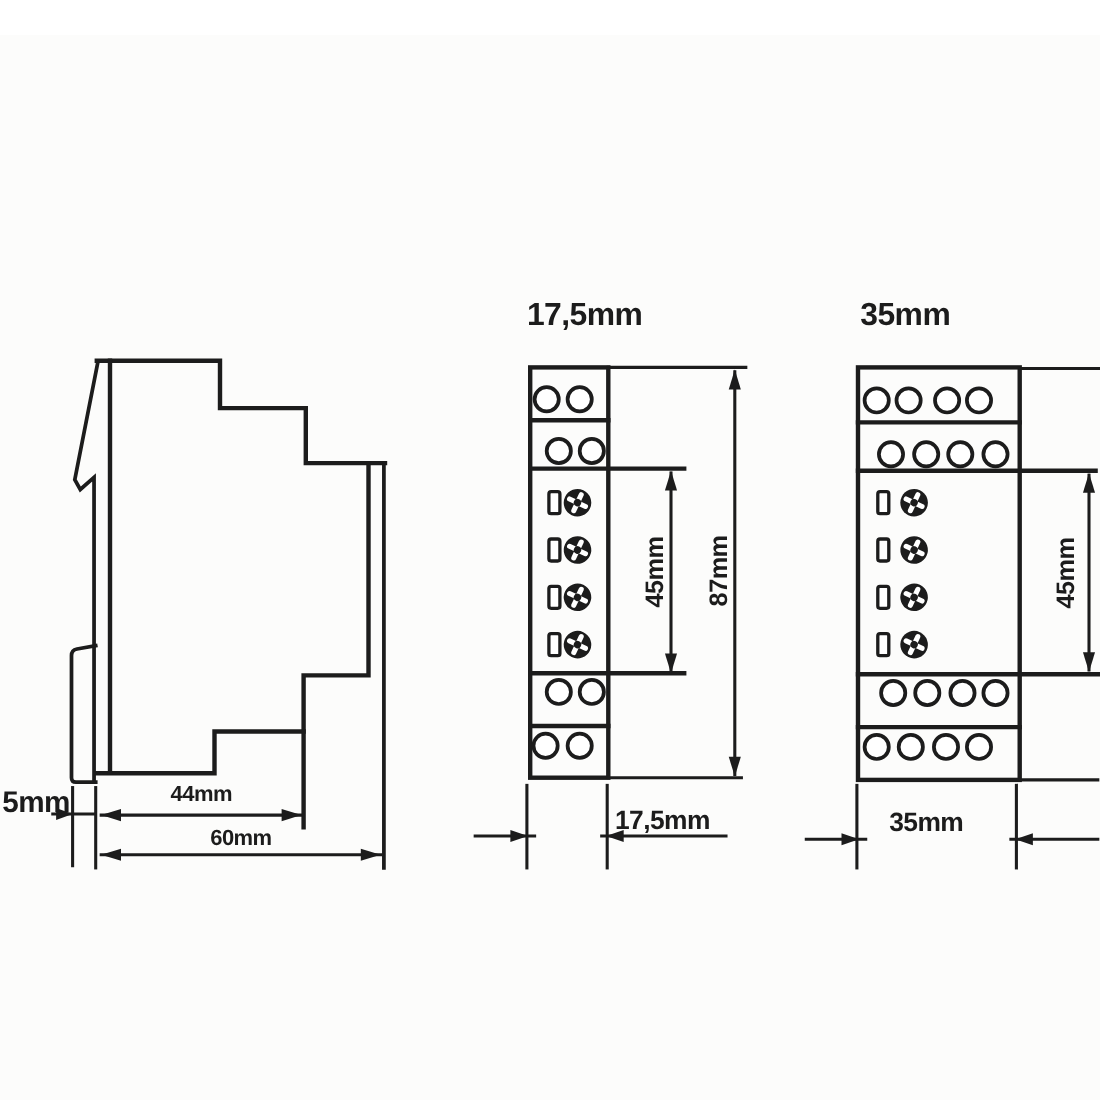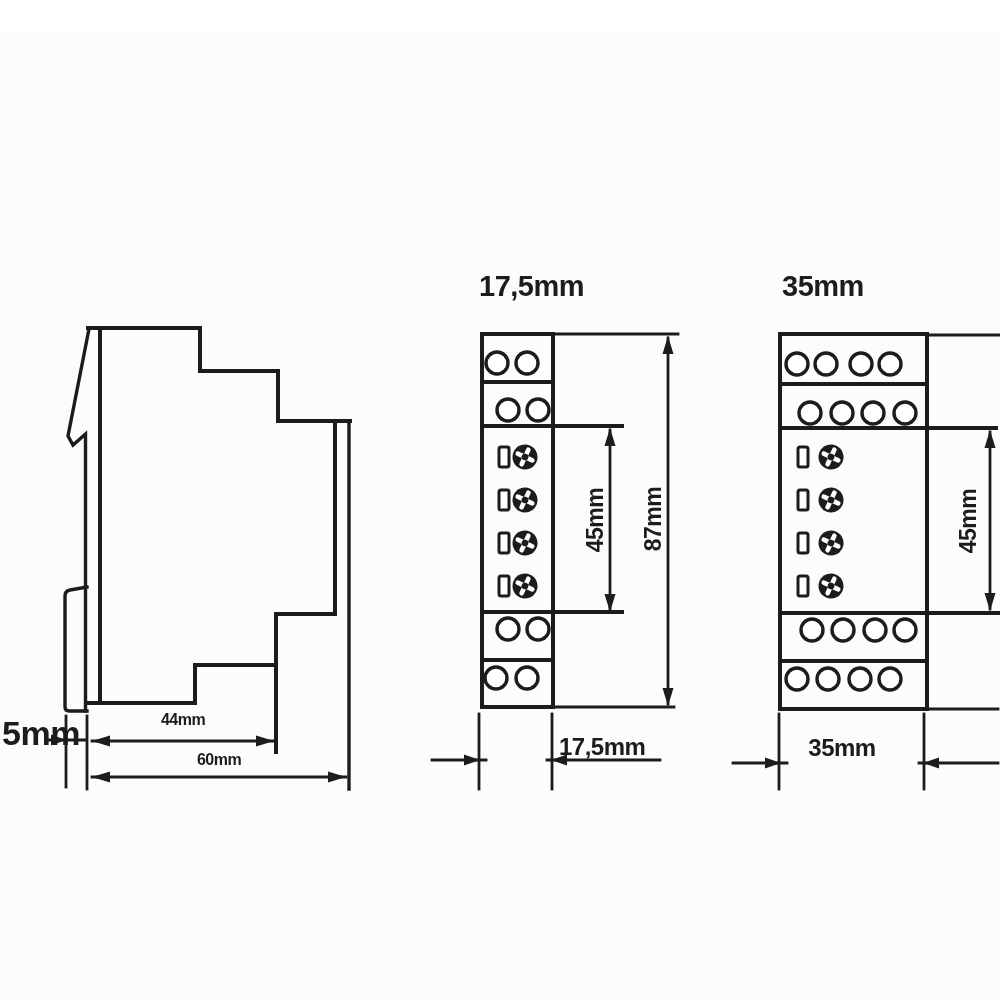--- a/index.html
+++ b/index.html
@@ -17,21 +17,21 @@
   .thin{stroke-width:2.8;}
   .mid{stroke-width:3.4;}
   .hole{fill:#fff; stroke:var(--ink); stroke-width:3.4;}
   .slot{fill:#fff; stroke:var(--ink); stroke-width:3;}
   .arrow{fill:var(--ink); stroke:none;}
   .screw-body{fill:var(--ink); stroke:none;}
   .screw-cross{stroke:#fff; stroke-width:4.6; stroke-linecap:round;}
   .screw-dot{fill:var(--ink); stroke:none;}
   .lbl{
     position:absolute; color:var(--ink);
-    font-weight:700; font-size:16px; line-height:1;
+    font-weight:700; font-size:20px; line-height:1;
     letter-spacing:-0.5px; white-space:nowrap;
   }
   .title{font-size:29px;}
   .small{font-size:24px;}
   .rot{
     width:70px; height:24px; text-align:center;
     transform:rotate(-90deg); transform-origin:center center;
     font-size:23px;
   }
   .ctr{text-align:center;}
@@ -233,21 +233,21 @@
         <path class="ln thin" d="M919,731 H998"></path>
         <polygon class="arrow" points="781,731 765,725.5 765,736.5"></polygon>
         <polygon class="arrow" points="923,731 939,725.5 939,736.5"></polygon>
       </g>
     </g>
   </svg>
 
   <div class="lbl title" style="left:479px; top:240px;">17,5mm</div>
   <div class="lbl title" style="left:782px; top:240px;">35mm</div>
 
-  <div class="lbl" style="left:2px; top:684px; font-size:34px;">5mm</div>
+  <div class="lbl" style="left:2px; top:684px; font-size:27px;">5mm</div>
   <div class="lbl ctr" style="left:138px; top:680px; width:90px;">44mm</div>
   <div class="lbl ctr" style="left:174px; top:720px; width:90px;">60mm</div>
 
   <div class="lbl small" style="left:559px; top:703px;">17,5mm</div>
   <div class="lbl small ctr" style="left:806px; top:704px; width:72px;">35mm</div>
 
   <div class="lbl rot" style="left:561px; top:476px;">45mm</div>
   <div class="lbl rot" style="left:619px; top:475px;">87mm</div>
   <div class="lbl rot" style="left:934px; top:477px;">45mm</div>
 

